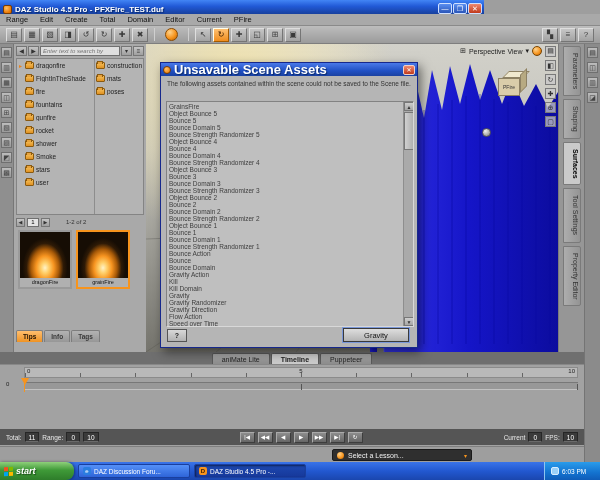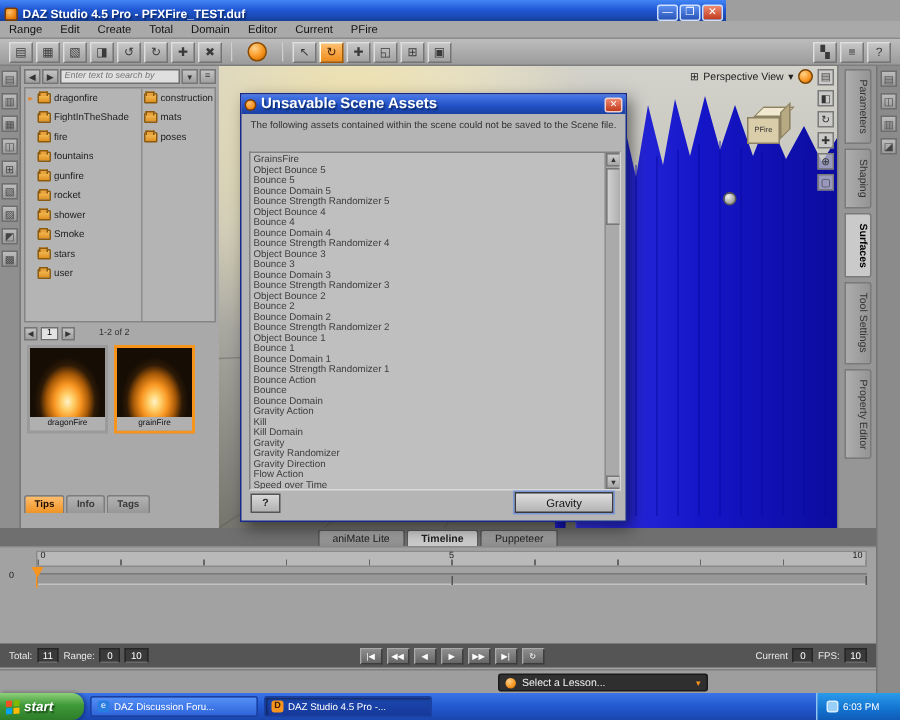--- a/index.html
+++ b/index.html
@@ -147,21 +147,21 @@
   #lesson-pill .txt{flex:1;font-size:7px;color:#f2f2f2;}
   #lesson-pill .car{font-size:6px;color:#f7941d;}
 
   
   #dialog{position:absolute;left:160px;top:62px;width:258px;height:286px;background:#b5b5b5;
     border:1px solid #16288c;box-shadow:3px 4px 10px rgba(0,0,0,0.5);z-index:40;}
   #dlg-title{position:absolute;left:0;top:0;width:100%;height:13px;
     background:linear-gradient(180deg,#4a79e8 0%,#2050c4 60%,#1a41a2 100%);
     display:flex;align-items:center;padding:0 2px;gap:3px;}
   #dlg-icon{width:8px;height:8px;border-radius:50%;background:radial-gradient(circle at 35% 30%,#ffc066,#e87500);border:1px solid #7a3c00;}
-  #dlg-title .dt{flex:1;font-size:10px;font-weight:bold;color:#fff;text-shadow:1px 1px 1px #0a2a6a;}
+  #dlg-title .dt{flex:1;font-size:13px;font-weight:bold;color:#fff;text-shadow:1px 1px 1px #0a2a6a;}
   #dlg-close{width:12px;height:10px;border:1px solid #f0d0c8;border-radius:2px;color:#fff;font-size:6px;
     line-height:8px;text-align:center;background:linear-gradient(180deg,#ef8a70,#c03a1c);}
   #dlg-msg{position:absolute;left:6px;top:17px;width:244px;font-size:6.5px;line-height:8px;color:#333;}
   #dlg-list{position:absolute;left:5px;top:38px;width:248px;height:226px;background:#bfbfbf;
     border:1px solid;border-color:#828282 #d8d8d8 #d8d8d8 #828282;overflow:hidden;}
   #dlg-items{position:absolute;left:2px;top:1px;right:11px;bottom:0;overflow:hidden;}
   .dlg-item{font-size:6.5px;line-height:7px;color:#3d3d3d;white-space:nowrap;}
   #dlg-scroll{position:absolute;right:0;top:0;width:10px;height:100%;background:#aaa;border-left:1px solid #8e8e8e;}
   .sarrow{position:absolute;left:0;width:10px;height:9px;font-size:5px;text-align:center;line-height:9px;color:#333;
     background:linear-gradient(#cdcdcd,#a6a6a6);border:1px solid #777;}
@@ -170,21 +170,21 @@
     border:1px solid #777;}
   #dlg-help{position:absolute;left:6px;bottom:5px;width:20px;height:13px;font-size:7px;font-weight:bold;color:#222;
     display:flex;align-items:center;justify-content:center;background:linear-gradient(#d8d8d8,#b2b2b2);border:1px solid #555;}
   #dlg-continue{position:absolute;right:8px;bottom:5px;width:66px;height:14px;font-size:7.5px;color:#111;
     display:flex;align-items:center;justify-content:center;background:linear-gradient(#dedede,#b4b4b4);
     border:1px solid #3a3a3a;outline:1px solid #7a97d8;}
 
   
   #taskbar{position:absolute;left:0;top:462px;width:600px;height:18px;
     background:linear-gradient(180deg,#3a74e8 0%,#2258d0 50%,#1a46ae 100%);display:flex;align-items:center;}
-  #startbtn{height:18px;width:56px;border-radius:0 8px 8px 0;display:flex;align-items:center;gap:3px;padding:0 6px 0 4px;
+  #startbtn{height:18px;width:74px;border-radius:0 8px 8px 0;display:flex;align-items:center;gap:3px;padding:0 6px 0 4px;
     background:linear-gradient(180deg,#8ed07a 0%,#3f9a38 45%,#2e7d2a 100%);box-shadow:1px 0 3px rgba(0,0,0,0.4);}
   #startbtn .flag{width:9px;height:9px;display:grid;grid-template-columns:4px 4px;grid-template-rows:4px 4px;gap:1px;transform:skewY(-4deg);}
   #startbtn .flag i{display:block;}
   #startbtn .f1{background:#f25022;} #startbtn .f2{background:#7fba00;} #startbtn .f3{background:#00a4ef;} #startbtn .f4{background:#ffb900;}
   #startbtn .st{font-size:9px;font-weight:bold;font-style:italic;color:#fff;text-shadow:1px 1px 1px #1a4a18;}
   .taskbtn{height:14px;width:112px;margin-left:4px;border-radius:2px;display:flex;align-items:center;gap:3px;padding:0 4px;
     background:linear-gradient(180deg,#5490f8,#2e64d8);border:1px solid #1a3f9e;color:#fff;font-size:6.5px;white-space:nowrap;overflow:hidden;}
   .taskbtn.active{background:linear-gradient(180deg,#1c48b0,#16389a);box-shadow:inset 1px 1px 2px rgba(0,0,0,0.5);}
   .taskico{width:8px;height:8px;border-radius:2px;flex:none;font-size:6px;line-height:8px;text-align:center;color:#fff;}
   .taskico.ie{background:#2a7de0;} .taskico.daz{background:#f7941d;color:#402000;font-weight:bold;}

